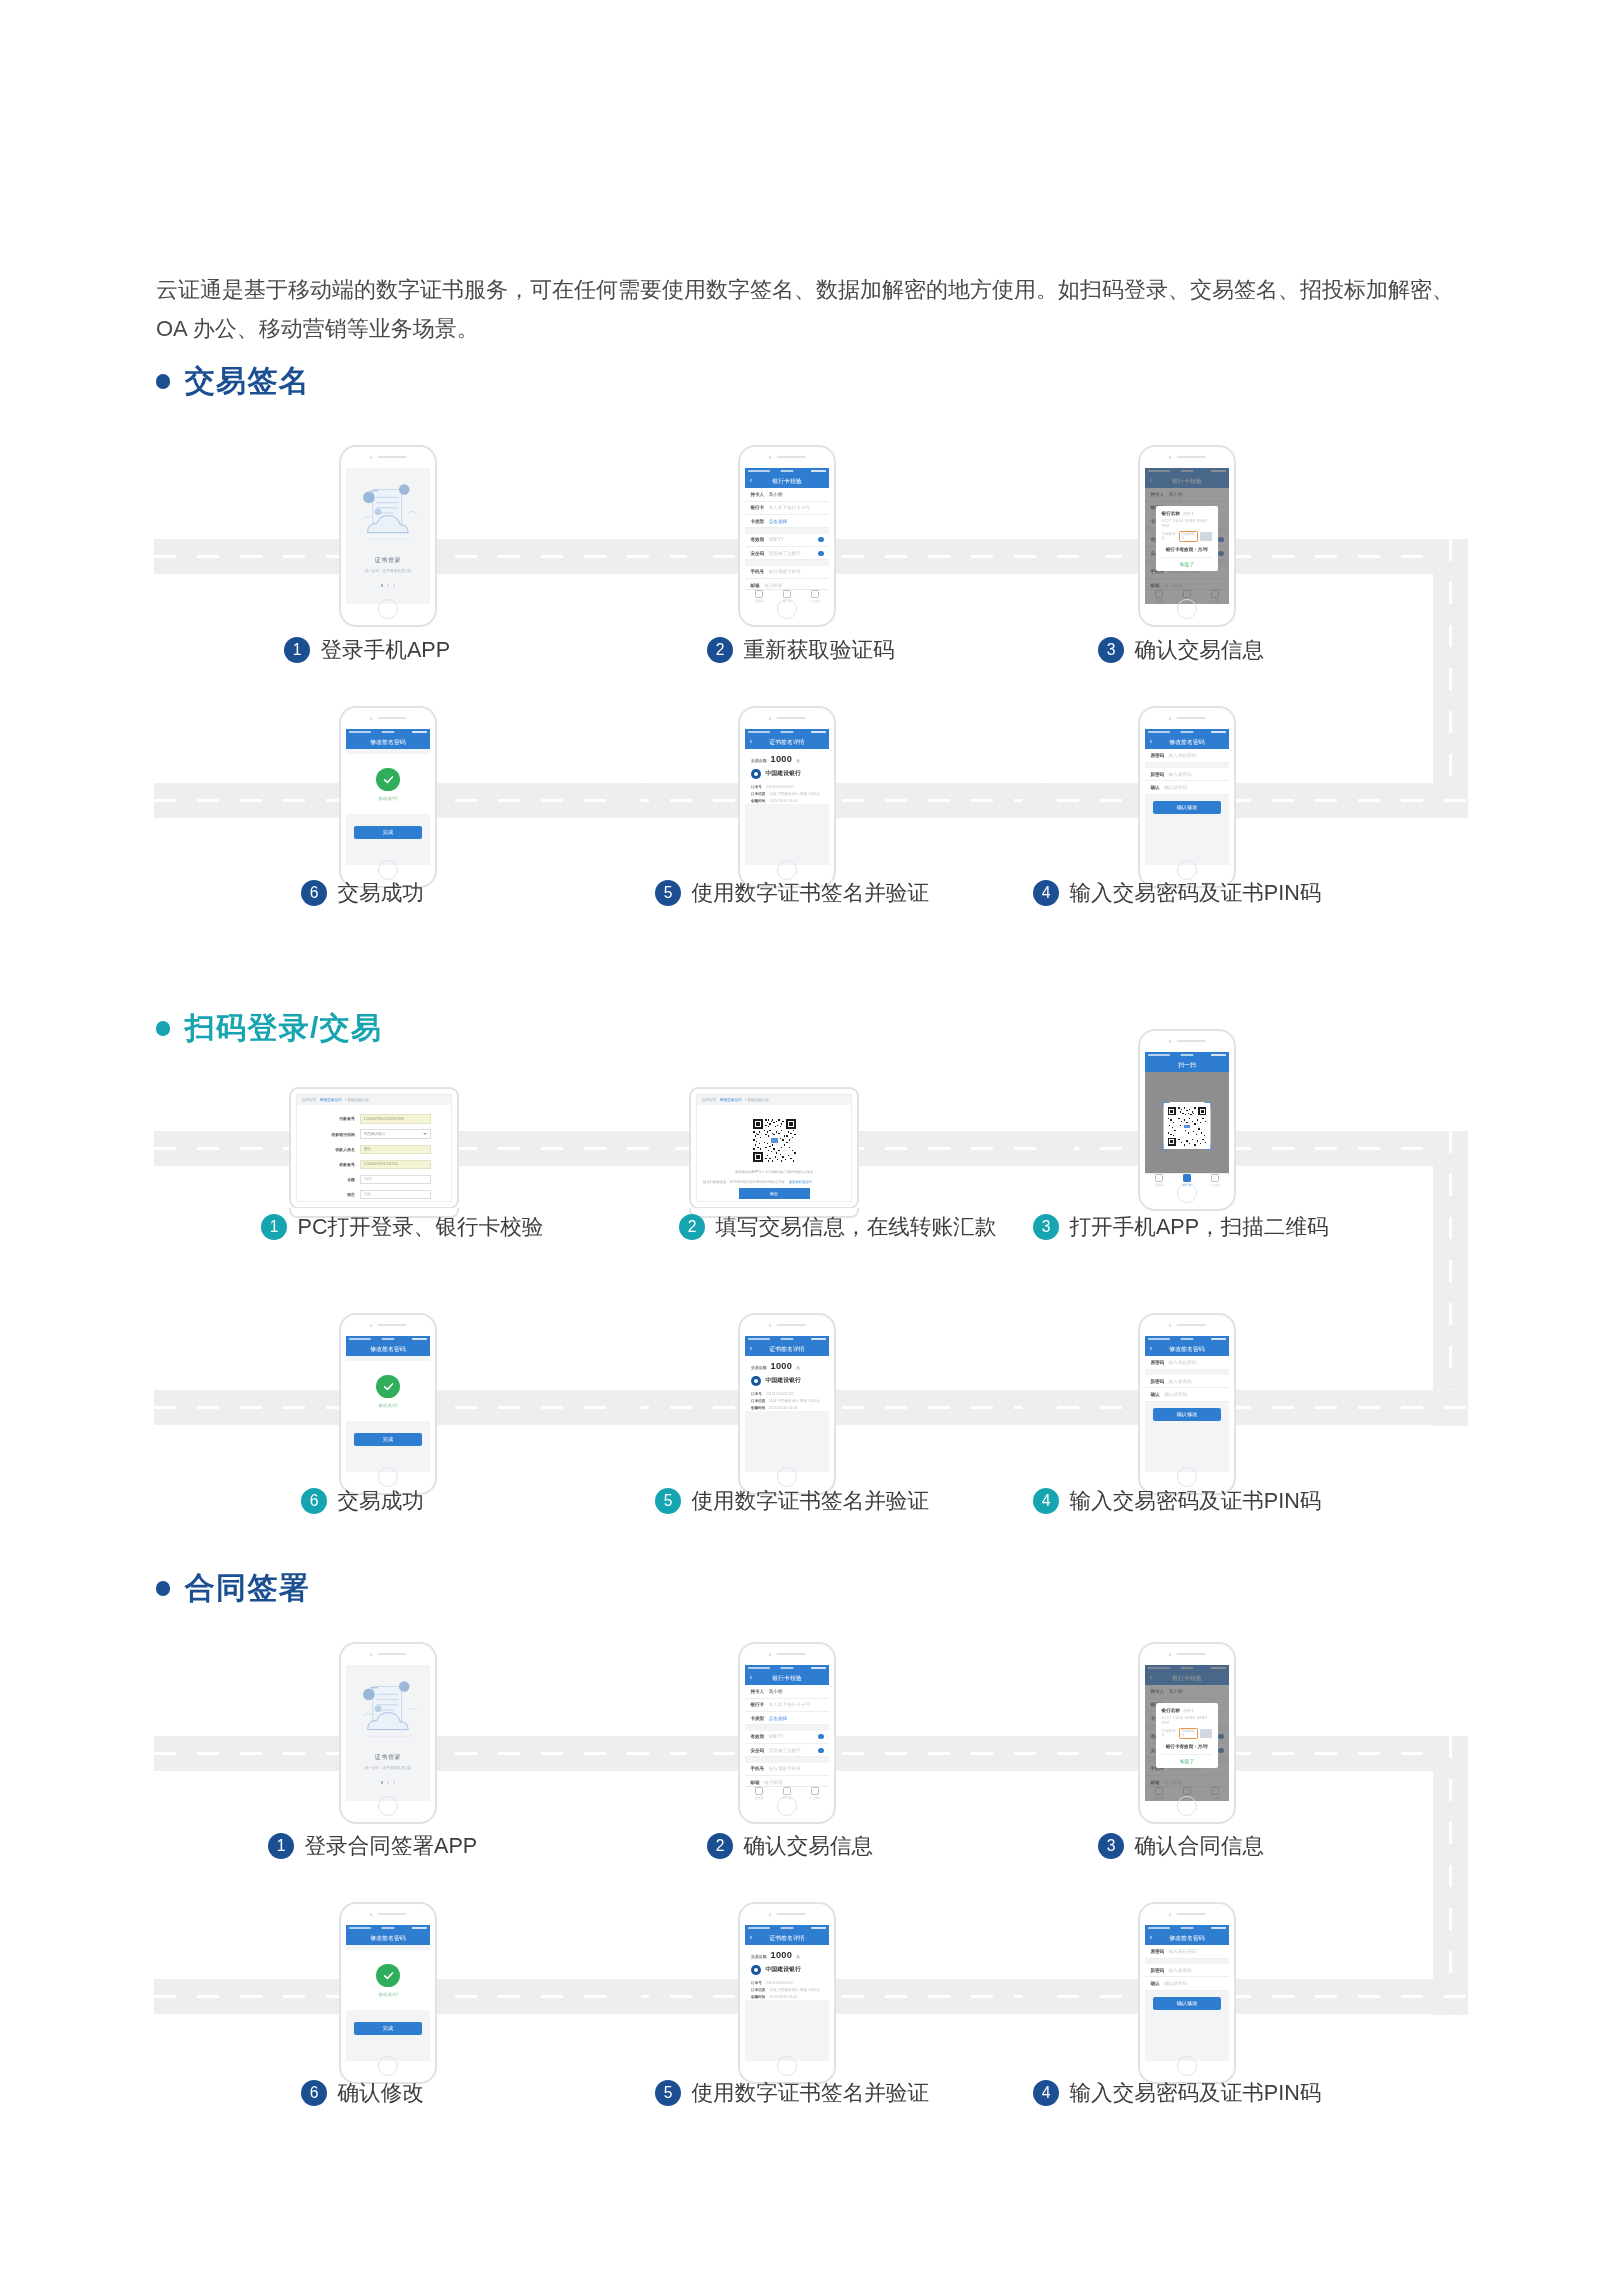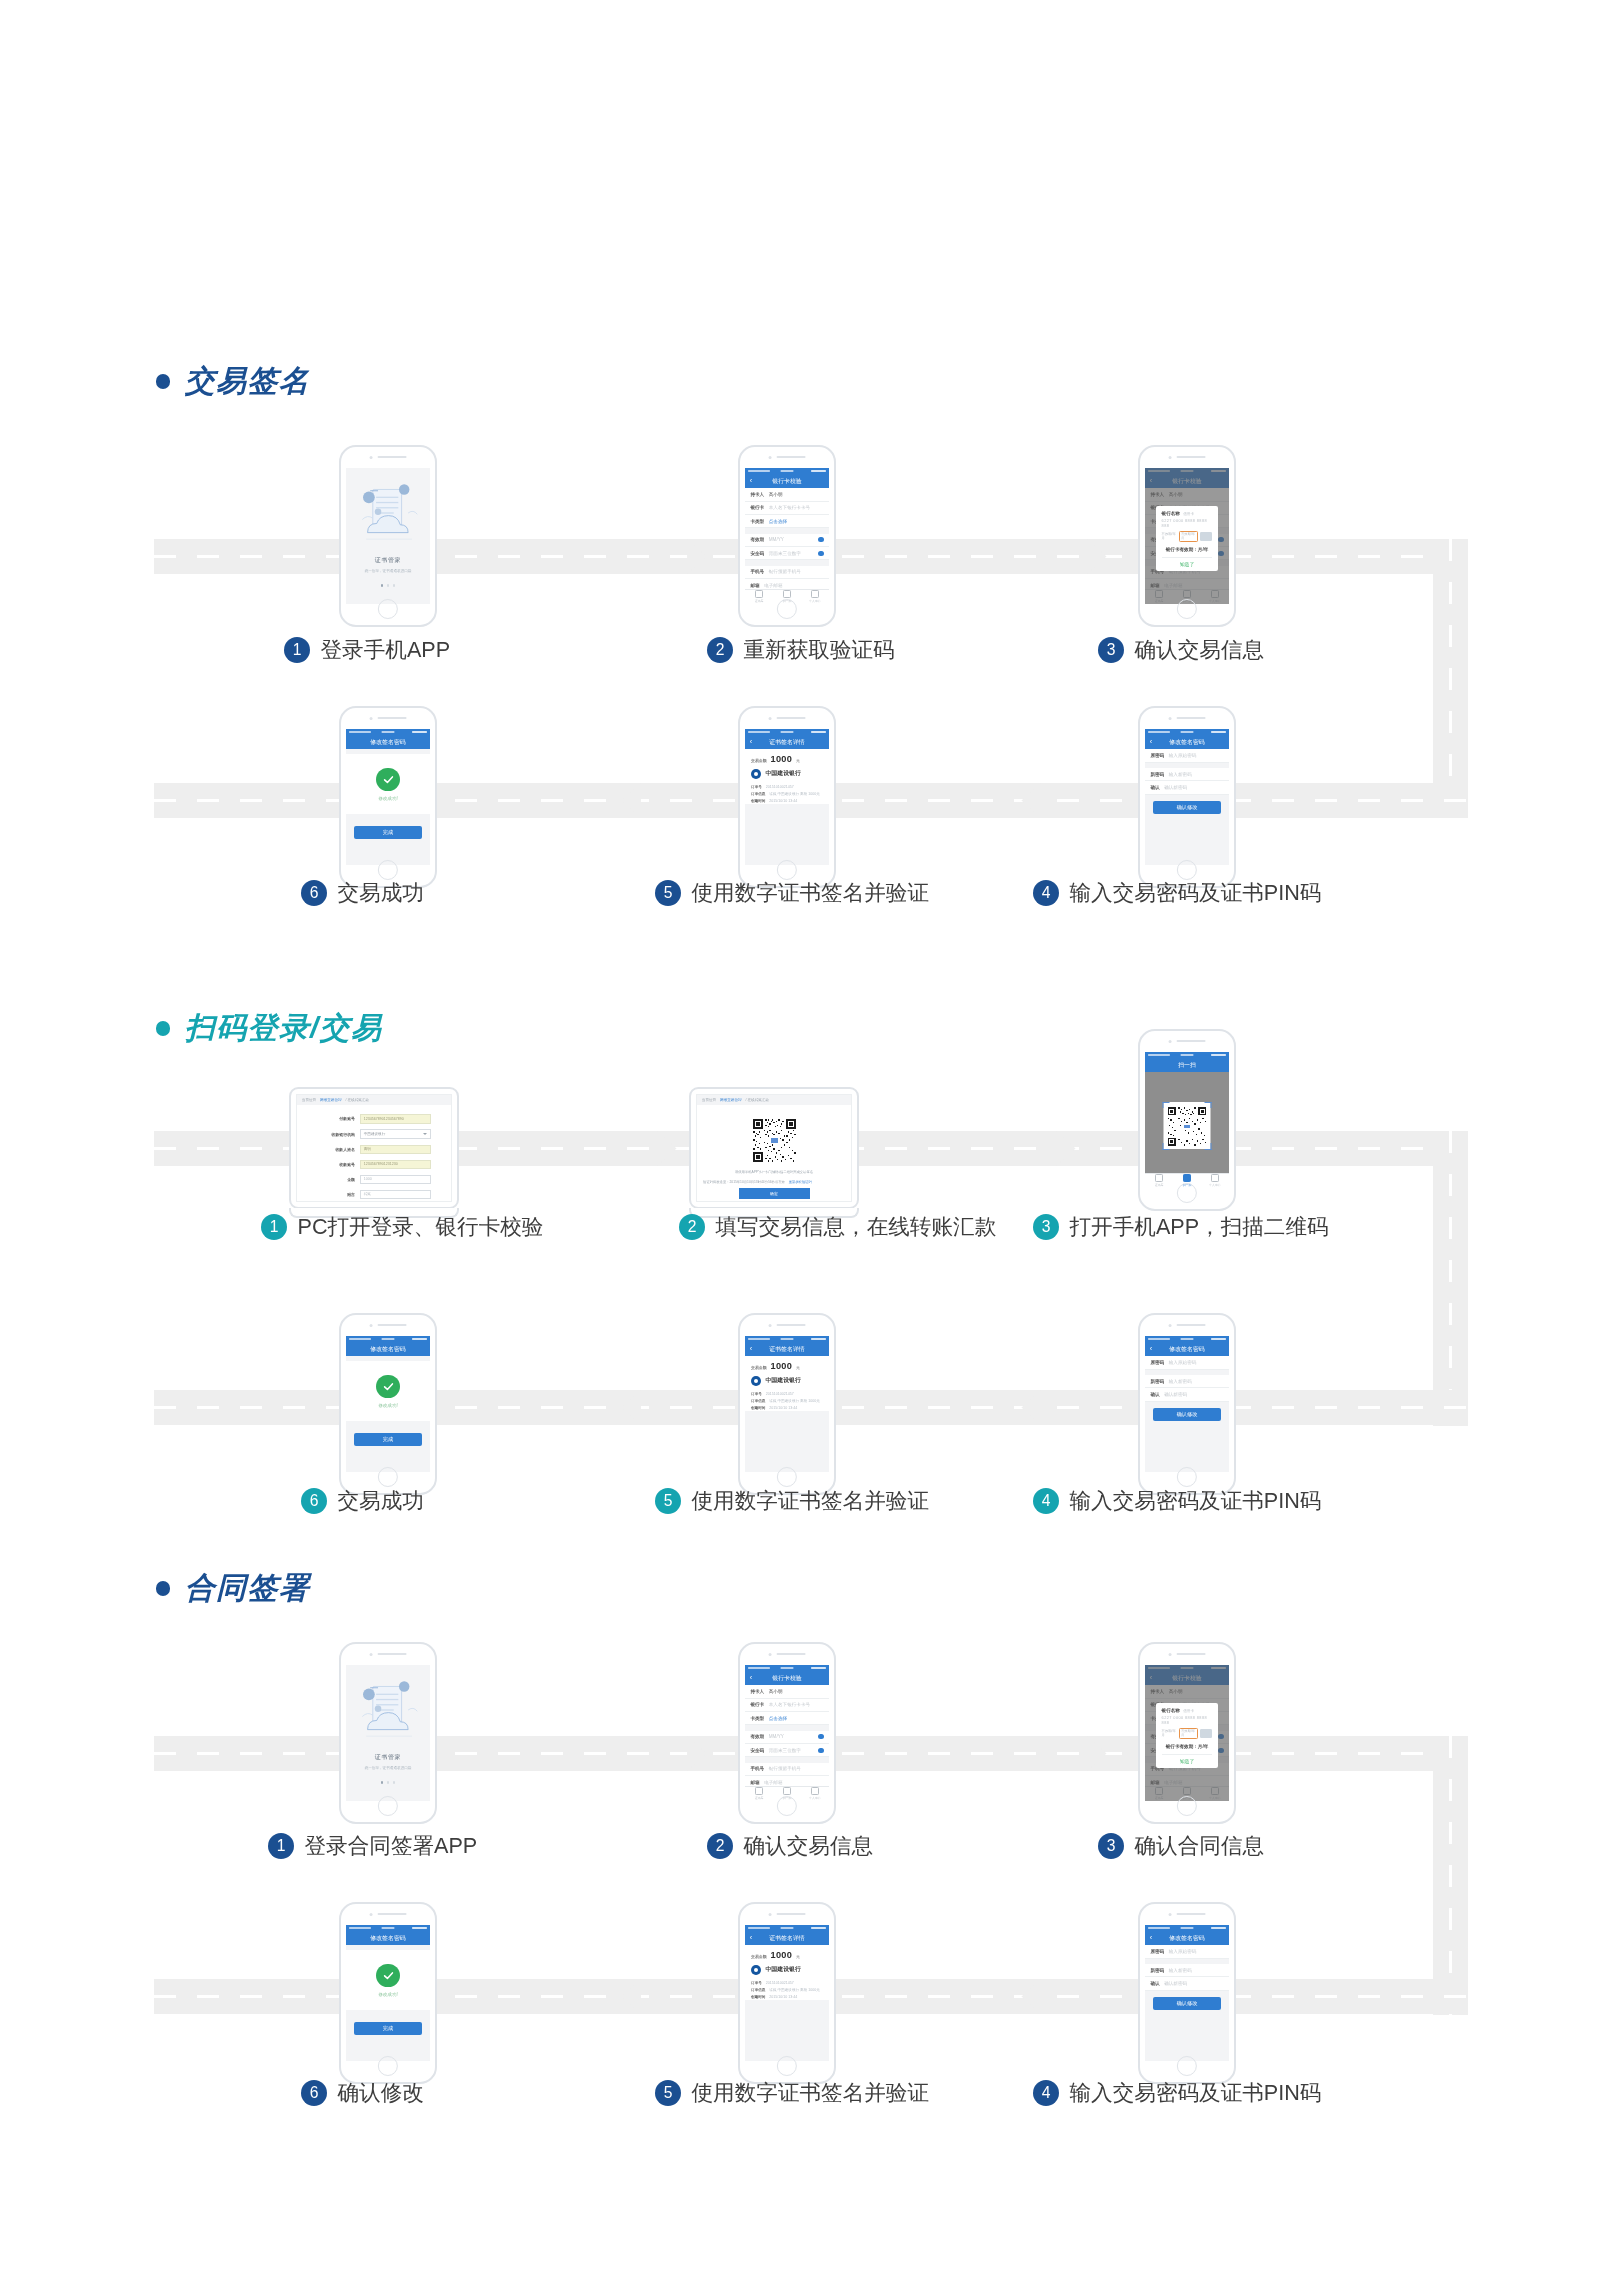--- a/index.html
+++ b/index.html
@@ -15,21 +15,21 @@
   .page-title{
     position:absolute;left:154px;top:143px;
     font-size:54px;font-weight:bold;color:#1b4f91;letter-spacing:2.6px;
   }
   .intro{
     position:absolute;left:156px;top:249px;width:1316px;
     font-size:22px;line-height:1.75;color:#4a4a4a;
   }
 
   
-  .sec-head{position:absolute;display:flex;align-items:center;gap:14.4px;font-style:italic;}
+  .sec-head{position:absolute;display:flex;align-items:center;gap:14.4px;}
   .sec-dot{width:14.4px;height:14.4px;border-radius:50%;display:block;}
   .sec-title{font-size:30px;font-weight:bold;letter-spacing:1.3px;}
 
   
   .road{position:absolute;background:#eeeeee;}
   .road.h{height:35px;}
   .road.v{width:35px;}
   .road.h::after{
     content:"";position:absolute;left:0;right:0;top:50%;height:3.9px;margin-top:-2px;
     background:repeating-linear-gradient(to right,#fff 0 22px,rgba(0,0,0,0) 22px 43px);
@@ -184,20 +184,21 @@
     font-size:15.7px;display:flex;align-items:center;justify-content:center;
     flex:0 0 auto;font-weight:normal;
   }
   .step .lbl{font-size:21.6px;color:#3d3d3d;white-space:nowrap;}
 </style>
 </head>
 <body>
 
 <div class="page">
 
+  <p class="intro">云证通是基于移动端的数字证书服务，可在任何需要使用数字签名、数据加解密的地方使用。如扫码登录、交易签名、招投标加解密、OA 办公、移动营销等业务场景。</p>
 
   <div class="sec-head" style="left:156px;top:361px;">
     <span class="sec-dot" style="background:#1b4f91;"></span>
     <span class="sec-title" style="color:#1b4f91;">交易签名</span>
   </div>
 
   <div class="road h" style="left:154px;top:539px;width:1314px;"></div>
   <div class="road v" style="left:1433px;top:539px;height:279px;"></div>
   <div class="road h" style="left:154px;top:783px;width:1314px;"></div>
 

